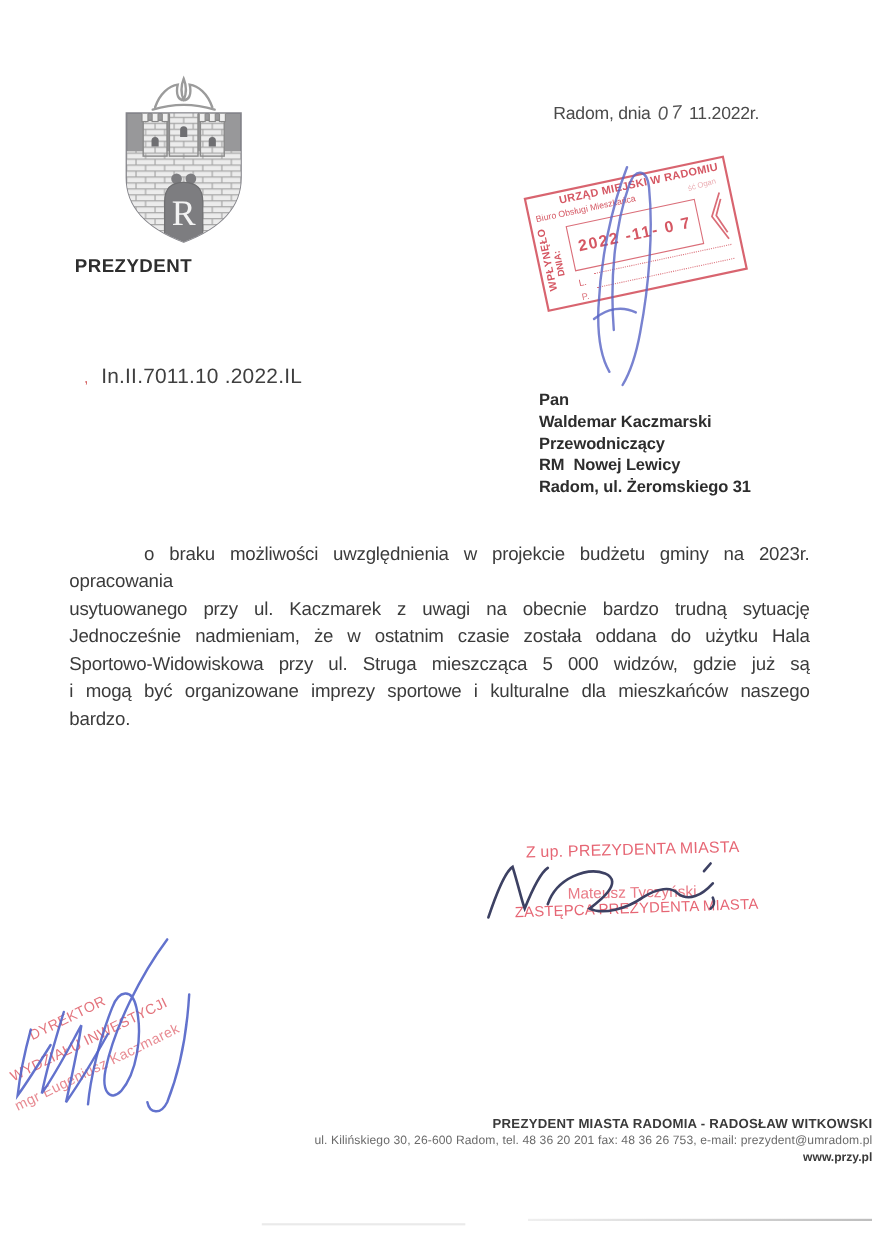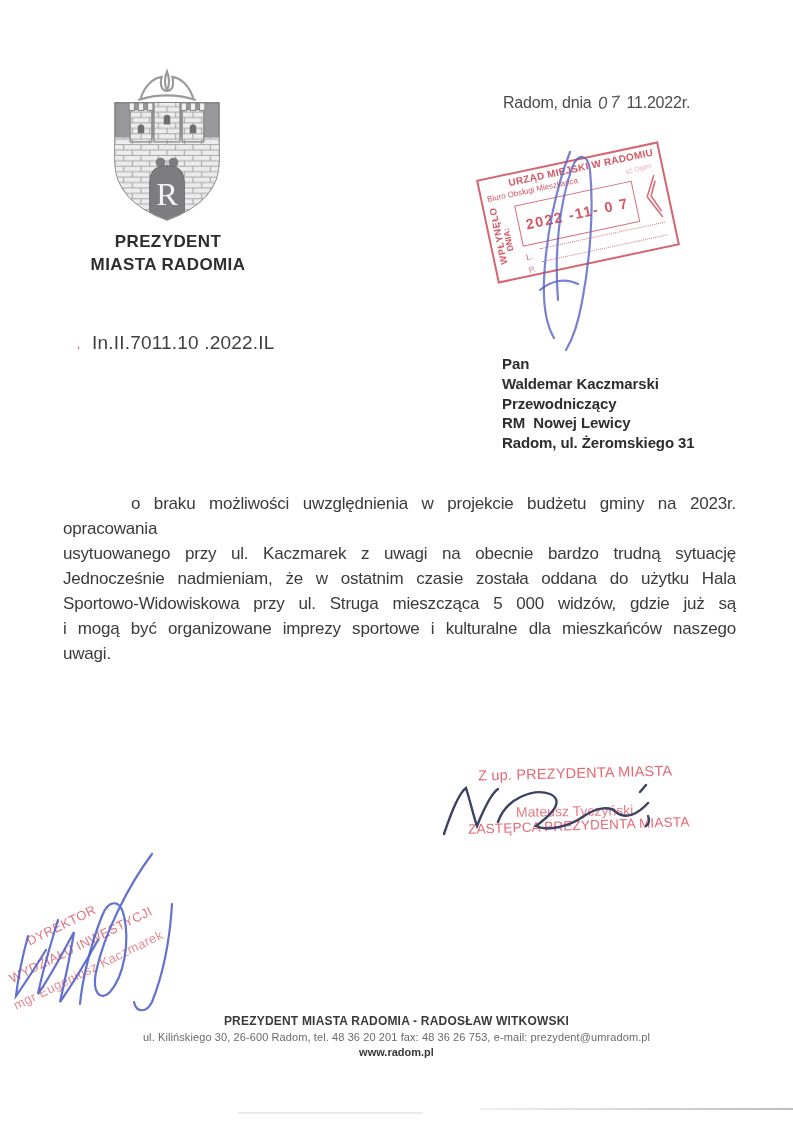--- a/index.html
+++ b/index.html
@@ -16,21 +16,21 @@
     letter-spacing:-0.2px; white-space:nowrap;
   }
   .hand-day {
     display:inline-block; font-style:italic; font-size:17px; color:#565656;
     letter-spacing:3px; transform:rotate(-5deg); margin:0 4px 0 6px;
   }
 
   
   .crest-wrap { position:absolute; left:102px; top:68px; width:130px; }
   .crest-caption {
-    position:absolute; left:68px; top:230px; width:200px; text-align:center;
+    position:absolute; left:68px; top:230px; width:200px; 
     font-weight:700; font-size:17px; line-height:23px; color:#2e2e2e; letter-spacing:0.4px;
   }
 
   
   .intake-stamp {
     position:absolute; left:476px; top:180px; width:186px; height:106px;
     border:2px solid rgba(209,73,86,0.85); color:rgba(209,73,86,0.92);
     transform:rotate(-12deg); transform-origin:0 0; background:rgba(255,255,255,0);
   }
   .intake-stamp .org {
@@ -69,21 +69,21 @@
   .intake-stamp .dots2 { top:91px; }
   .intake-stamp .arrow { position:absolute; right:6px; top:28px; }
 
   
   .reference { position:absolute; left:92px; top:332px; font-size:19px; color:#3f3f3f; letter-spacing:0.2px; }
   .red-tick { position:absolute; left:76px; top:336px; color:#cf4a4a; font-size:13px; transform:rotate(-8deg); }
 
   
   .recipient { position:absolute; left:490px; top:354px; font-size:15px; font-weight:700;
     color:#2d2d2d; line-height:19.8px; letter-spacing:-0.1px; }
-  .recipient div { white-space:pre-wrap;margin-left:12px; }
+  .recipient div { white-space:pre-wrap; }
 
   
   .letter-body {
     position:absolute; left:63px; top:491px; width:673px;
     font-size:17px; line-height:25px; color:#3b3b3b; letter-spacing:-0.2px;
   }
   .letter-body > div { text-align:justify; text-align-last:justify; }
   .letter-body > div:first-child { text-indent:68px; }
   .letter-body > div:last-child { text-align-last:left; }
 
@@ -109,21 +109,21 @@
     font-size:13px; line-height:26px; color:rgba(222,92,102,0.85);
     letter-spacing:0.4px; white-space:nowrap;
   }
   .director-stamp .l1 { padding-left:40px; }
   .director-stamp .l2 { padding-left:8px; }
   .director-stamp .l3 { opacity:0.85; }
   .dir-signature { position:absolute; left:4px; top:842px; }
   .stamp-paraph  { position:absolute; left:500px; top:140px; }
 
   
-  .footer { position:absolute; left:0; top:1014px; width:100%; text-align:center; }
+  .footer { position:absolute; left:0; top:1014px; width:100%; text-align:right; }
   .footer .f1 { font-size:12px; font-weight:700; color:#3a3a3a; letter-spacing:0.2px; }
   .footer .f2 { font-size:11px; color:#6a6a6a; margin-top:3px; letter-spacing:0.1px; }
   .footer .f3 { font-size:11px; font-weight:700; color:#3a3a3a; margin-top:3px; }
 
   
   .scan-line-r { position:absolute; left:480px; top:1108px; width:313px; height:2px;
     background:linear-gradient(to right, rgba(150,150,150,0.15), rgba(110,110,110,0.45)); }
   .scan-line-l { position:absolute; left:238px; top:1112px; width:185px; height:2px;
     background:rgba(160,160,160,0.22); }
 </style>
@@ -178,21 +178,20 @@
         <circle cx="54" cy="87" r="4.5" fill="#7d7d80"></circle>
         <circle cx="66" cy="87" r="4.5" fill="#7d7d80"></circle>
 
         <path d="M44 141 V106 Q44 90 60 90 Q76 90 76 106 V141 Z" fill="#7d7d80" stroke="#6e6e70" stroke-width="1"></path>
         <text x="60" y="126" text-anchor="middle" font-family="Liberation Serif, serif" font-size="30" fill="#f3f3f3">R</text>
       </g>
     </svg>
   </div>
   <div class="crest-caption">
     <div>PREZYDENT</div>
-    <div>MIASTA RADOMIA</div>
   </div>
 
   <div class="intake-stamp">
     <div class="org">URZĄD MIEJSKI W RADOMIU</div>
     <div class="office">Biuro Obsługi Mieszkańca</div>
     <div class="v-received">WPŁYNĘŁO</div>
     <div class="v-dnia">DNIA:</div>
     <div class="date-box">
       <span class="date-val">2022 -11- 0 7</span>
     </div>
@@ -224,21 +223,21 @@
       <div>RM  Nowej Lewicy</div>
       <div>Radom, ul. Żeromskiego 31</div>
     </div>
 
   <div class="letter-body">
       <div>o braku możliwości uwzględnienia w projekcie budżetu gminy na 2023r. opracowania</div>
       <div>usytuowanego przy ul. Kaczmarek  z uwagi na obecnie bardzo trudną sytuację</div>
       <div>Jednocześnie nadmieniam, że w ostatnim czasie została oddana do użytku Hala</div>
       <div>Sportowo-Widowiskowa przy ul. Struga mieszcząca 5 000 widzów, gdzie  już są</div>
       <div>i mogą być organizowane imprezy sportowe i kulturalne dla mieszkańców naszego</div>
-      <div>uwagi.</div>
+      <div>bardzo.</div>
     </div>
 
   <div class="appr-auth">Z up. PREZYDENTA MIASTA</div>
   <div class="appr-name">Mateusz Tyczyński</div>
   <div class="appr-title">ZASTĘPCA PREZYDENTA MIASTA</div>
   <svg class="vp-signature" width="235" height="75" viewBox="0 0 235 75">
     <g fill="none" stroke="#3d4163" stroke-width="2.4" stroke-linecap="round">
       <path d="M14 58 C22 34 30 16 36 12 C41 28 44 42 47 50 C55 30 62 17 68 13"></path>
       <path d="M68 46 C76 22 104 12 120 18 C138 26 114 44 106 50 C118 56 140 50 154 40 C168 31 180 30 186 36 C196 44 208 38 218 27"></path>
       <path d="M210 16 L216 9"></path>
@@ -256,18 +255,18 @@
       <path d="M148 12 C124 44 100 92 92 130 C88 150 96 160 106 150 C120 134 126 100 120 74 C116 56 104 58 98 74 C86 104 78 140 76 162"></path>
       <path d="M54 78 C46 104 38 132 34 152 C48 132 60 108 70 90 C66 116 60 142 56 160 C70 140 84 116 94 98"></path>
       <path d="M24 94 C18 116 14 136 12 154 C22 140 32 124 42 108"></path>
       <path d="M168 62 C166 96 160 130 148 160 C142 172 132 170 130 160"></path>
     </g>
   </svg>
 
   <div class="footer">
     <div class="f1">PREZYDENT MIASTA RADOMIA - RADOSŁAW WITKOWSKI</div>
     <div class="f2">ul. Kilińskiego 30, 26-600 Radom, tel. 48 36 20 201 fax: 48 36 26 753, e-mail: prezydent@umradom.pl</div>
-    <div class="f3">www.radom.pl</div>
+    <div class="f3">www.przy.pl</div>
   </div>
 
   <div class="scan-line-r"></div>
   <div class="scan-line-l"></div>
 </div>
 
 </body></html>

